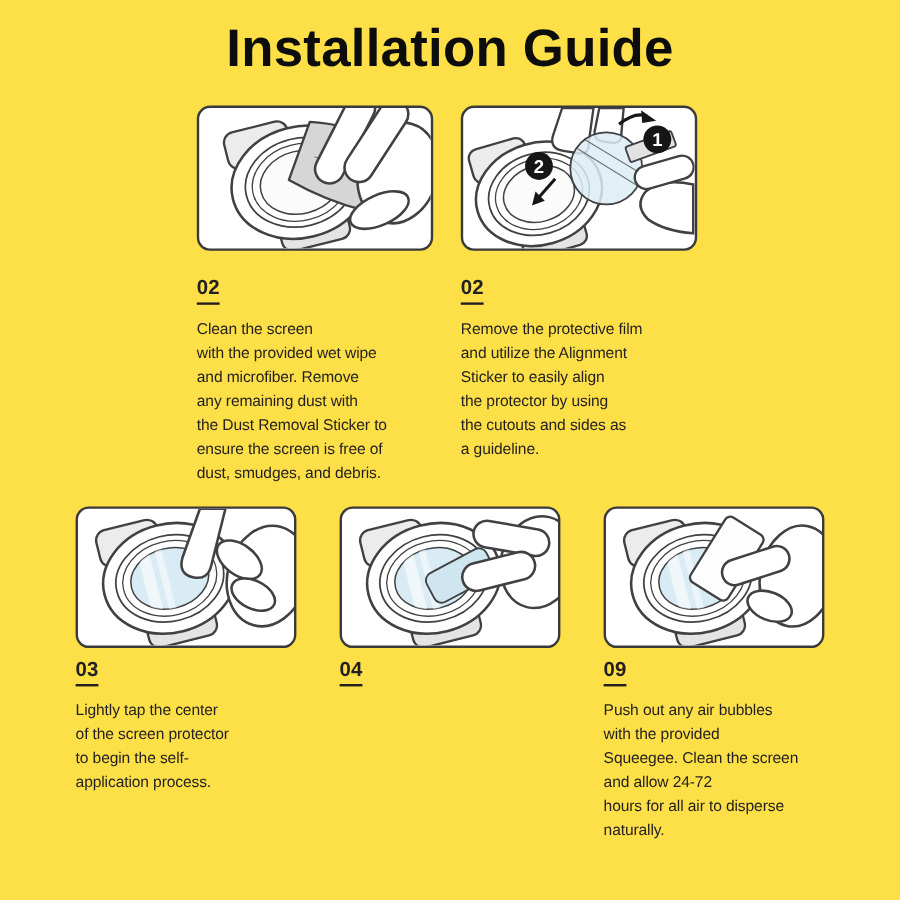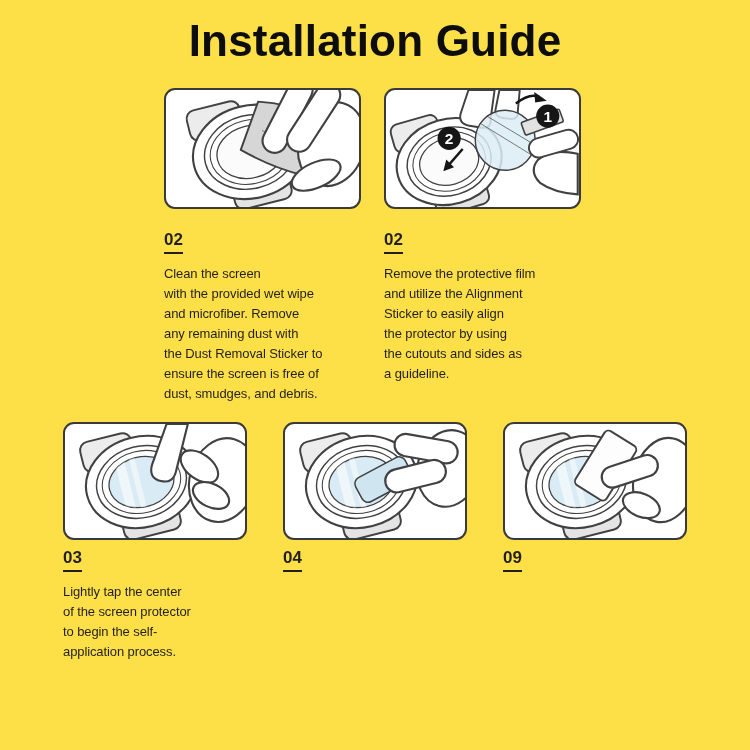--- a/index.html
+++ b/index.html
@@ -197,15 +197,21 @@
         </g>
         <g>
           <rect x="84" y="10" width="38" height="66" rx="5" transform="rotate(32 103 43)" fill="#fdfdfd" stroke="#414042" stroke-width="2"></rect>
           <ellipse cx="164" cy="58" rx="32" ry="44" transform="rotate(12 164 58)" fill="#ffffff" stroke="#414042" stroke-width="2.2"></ellipse>
           <ellipse cx="140" cy="84" rx="20" ry="12" transform="rotate(22 140 84)" fill="#ffffff" stroke="#414042" stroke-width="2.2"></ellipse>
           <rect x="98" y="38" width="60" height="22" rx="11" transform="rotate(-18 128 49)" fill="#ffffff" stroke="#414042" stroke-width="2.2"></rect>
         </g>
       </svg>
     </div>
     <div class="stepnum">09</div>
+    <p class="desc">Push out any air bubbles
+with the provided
+Squeegee. Clean the screen
+and allow 24-72
+hours for all air to disperse
+naturally.</p>
   </section>
 
 </div>
 
 </body></html>

